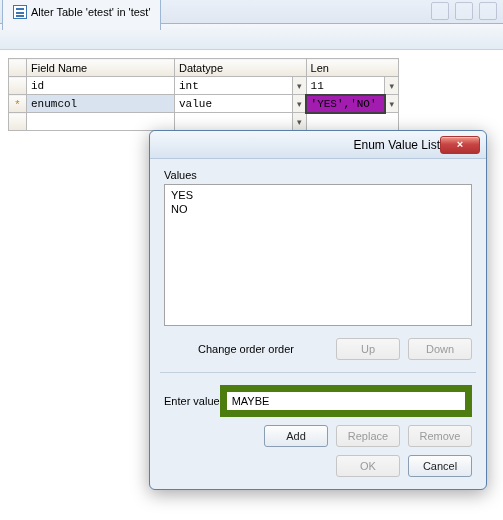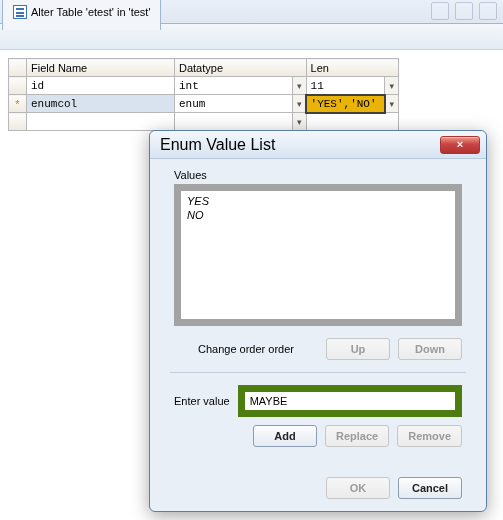--- a/index.html
+++ b/index.html
@@ -16,39 +16,39 @@
   table.grid th, table.grid td { border: 1px solid #b8b8b8; height: 18px; padding: 0 4px; }
   table.grid th { background: linear-gradient(#fdfcfb,#efeadf); font-weight: normal; text-align: left; }
   .rowhdr { width: 18px; background: linear-gradient(#fdfcfb,#efeadf); padding:0; text-align:center; }
   .col-name { width: 148px; }
   .col-type { width: 118px; }
   .col-len { width: auto; }
   .dd { width: 12px; border-left: 1px solid #b8b8b8; text-align:center; background:#f5f3ee; color:#555; padding:0; font-size:9px; }
   .star { color:#d08000; }
   .edit-row td.col-name { background:#d9e3ef; }
   .edit-row td.col-type { background:#fff; }
-  .edit-cell { background:#eab308; outline:2px solid #404040; outline-offset:-1px; font-family: "Courier New", monospace; margin-left: 28px; }
+  .edit-cell { background:#a21caf; outline:2px solid #404040; outline-offset:-1px; font-family: "Courier New", monospace; margin-left: 28px; }
   .empty td { height:18px; }
   
   .dialog { position:absolute; left:149px; top:130px; width:338px; background:#e9eff7; border:1px solid #5a7fa8; border-radius:6px; box-shadow:0 4px 18px rgba(0,0,0,.35); }
   .titlebar { display:flex; align-items:center; height:28px; padding:0 6px 0 10px; background:linear-gradient(#f3f7fc,#d8e4f1); border-bottom:1px solid #b8c9dd; border-radius:6px 6px 0 0; }
-  .titlebar .title { flex:1; color:#000; font-size:16px; }
+  .titlebar .title { flex:1; color:#000; font-size:12px;text-align:right; }
   .close-btn { width:40px; height:18px; border:1px solid #a33; border-radius:3px; background:linear-gradient(#e98,#c84545 45%,#b13030); color:#fff; text-align:center; line-height:14px; font-weight:bold; font-size:12px; box-shadow: inset 0 1px 0 rgba(255,255,255,.4); }
-  .dbody { padding:10px 24px 12px; }
+  .dbody { padding:10px 14px 12px; }
   .lbl { display:block; margin-bottom:3px; }
-  .listbox { width:100%; height:142px; border:7px solid #a3a3a3; background:#fff; padding:3px 6px; overflow:auto;font-style:italic; }
+  .listbox { width:100%; height:142px; border:1px solid #a3a3a3; background:#fff; padding:3px 6px; overflow:auto; }
   .listbox div { line-height:14px; }
   .row-order { display:flex; align-items:center; gap:8px; margin-top:12px; }
   .row-order .lbl2 { flex:1; text-align:center; }
   .hr { border:none; border-top:1px solid #c3cedd; margin:12px -4px; }
-  .row-enter { display:flex; align-items:center; gap:8px; }
+  .row-enter { display:flex; align-items:center; gap:0; }
   .textin { flex:1; height:32px; border:7px solid #4d7c0f; background:#fff; padding:2px 5px; }
   .row-addrm { display:flex; justify-content:flex-end; gap:8px; margin-top:8px; }
-  .row-okcancel { display:flex; justify-content:flex-end; gap:8px; margin-top:30px; }
-  button.win { height:22px; min-width:64px; padding:0 10px; border:1px solid #8a9db3; border-radius:3px; background:linear-gradient(#fdfdfd,#e4ebf3); color:#222;font-weight:bold; }
+  .row-okcancel { display:flex; justify-content:flex-end; gap:8px; margin-top:8px; }
+  button.win { height:22px; min-width:64px; padding:0 10px; border:1px solid #8a9db3; border-radius:3px; background:linear-gradient(#fdfdfd,#e4ebf3); color:#222; }
   button.win:disabled { color:#9a9a9a; background:linear-gradient(#f6f6f6,#ececec); border-color:#c6c6c6; }
   button.win:not(:disabled) { cursor:pointer; }
   .rt-icons { position:absolute; top:2px; right:6px; display:flex; gap:6px; opacity:.4; }
   .rt-icons span { width:18px; height:18px; border:1px solid #88a; border-radius:2px; background:#eef3fa; }
   .cell-mono { font-family:"Courier New",monospace; }
 </style>
 </head>
 <body>
 
 <div class="workspace">
@@ -78,21 +78,21 @@
         <td class="rowhdr"></td>
         <td class="col-name cell-mono">id</td>
         <td class="col-type cell-mono">int</td>
         <td class="dd">▾</td>
         <td class="col-len cell-mono">11</td>
         <td class="dd">▾</td>
       </tr>
       <tr class="edit-row">
         <td class="rowhdr star">*</td>
         <td class="col-name cell-mono">enumcol</td>
-        <td class="col-type cell-mono">enum</td>
+        <td class="col-type cell-mono">value</td>
         <td class="dd">▾</td>
         <td class="col-len edit-cell">'YES','NO'</td>
         <td class="dd">▾</td>
       </tr>
       <tr class="empty">
         <td class="rowhdr"></td>
         <td class="col-name"></td>
         <td class="col-type"></td>
         <td class="dd">▾</td>
         <td class="col-len" colspan="2"></td>

